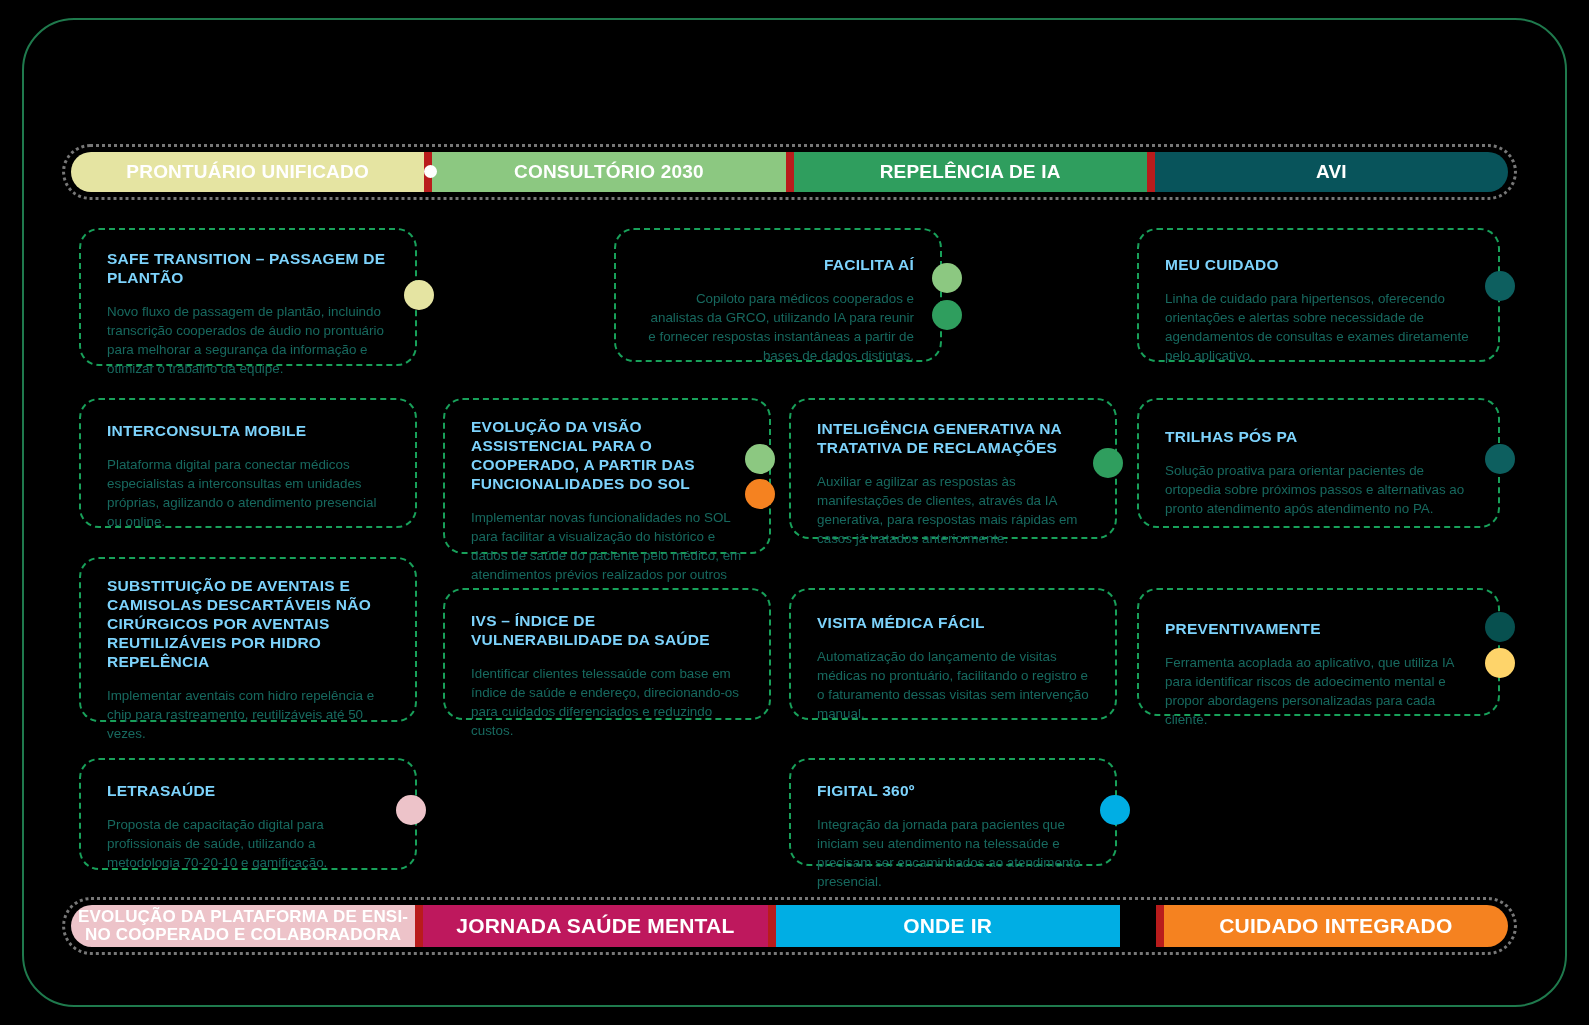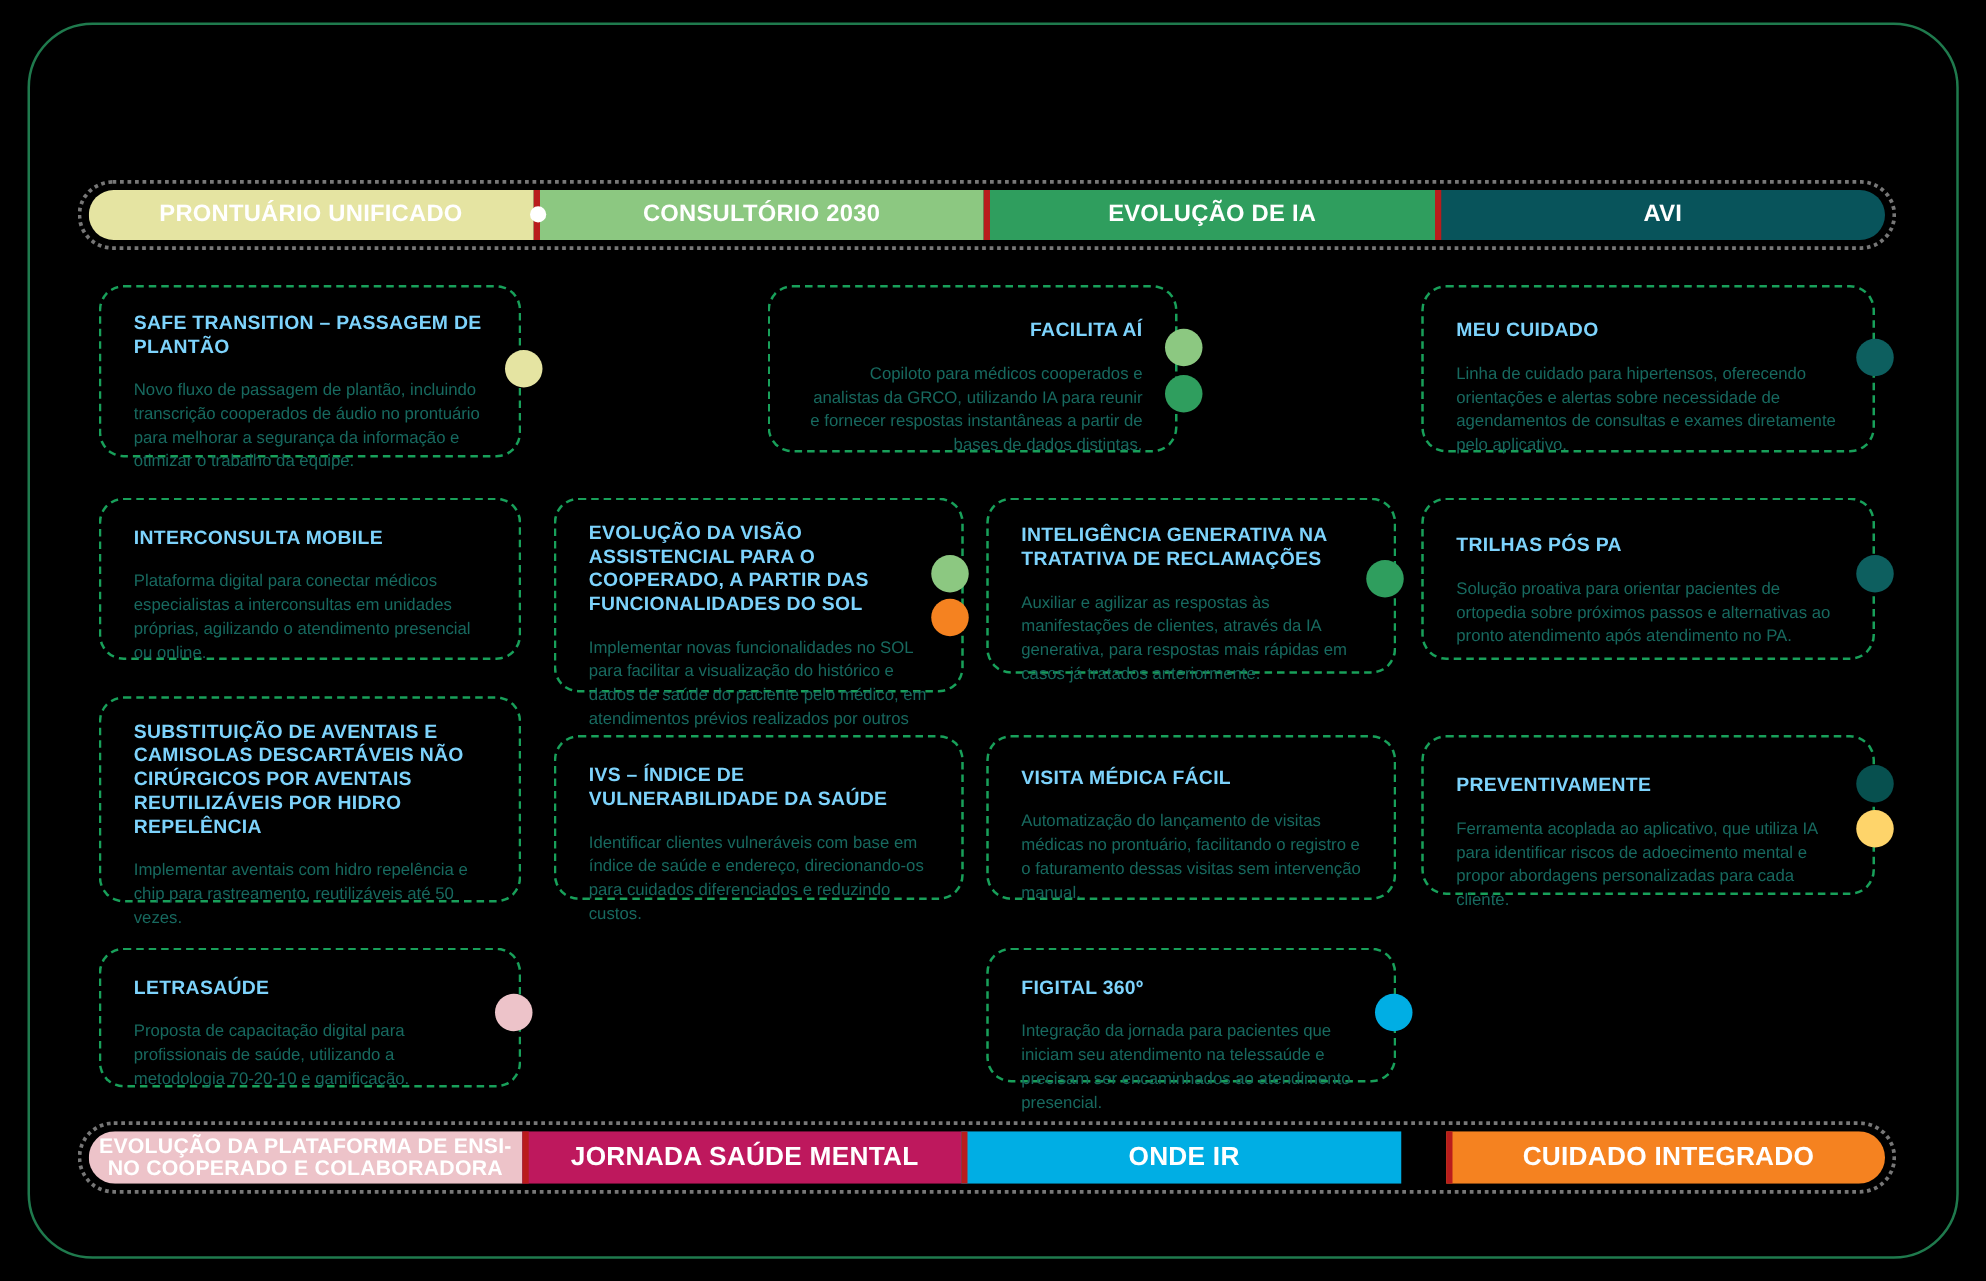--- a/index.html
+++ b/index.html
@@ -49,21 +49,21 @@
     display: flex;
     align-items: center;
     justify-content: center;
     text-align: center;
     color: #ffffff;
     font-weight: 700;
     letter-spacing: 0.2px;
     position: relative;
     padding: 4px 6px;
   }
-  .pillseg + .pillseg { border-left: 5px solid #b91c1c; }
+  .pillseg + .pillseg { border-left: 8px solid #b91c1c; }
 
   #top-bar { left: 62px; top: 144px; width: 1455px; height: 56px; }
   #top-bar .pillseg { font-size: 19px; }
 
   #bottom-bar { left: 62px; top: 897px; width: 1455px; height: 58px; }
   #bottom-bar .pillseg { font-size: 21px; line-height: 1.05; }
   #bottom-bar .pillseg.small { font-size: 17px; }
 
   
   .connector-dot {
@@ -113,21 +113,21 @@
 
   <div id="top-bar" class="pillbar">
     <div class="pillbar-inner">
       <div class="pillseg" style="background:#e5e4a2;">
         <span>PRONTUÁRIO UNIFICADO</span>
       </div>
       <div class="pillseg" style="background:#8cc881;">
         <span>CONSULTÓRIO 2030</span>
       </div>
       <div class="pillseg" style="background:#2f9e5e;">
-        <span>EVOLUÇÃO DE IA</span>
+        <span>REPELÊNCIA DE IA</span>
       </div>
       <div class="pillseg" style="background:#08545b;">
         <span>AVI</span>
       </div>
     </div>
   </div>
   <div class="connector-dot" style="left:424px; top:165px;"></div>
 
   <div class="card" style="left:79px; top:228px; width:338px; height:138px;">
     <div class="card-title">SAFE TRANSITION – PASSAGEM DE PLANTÃO</div>
@@ -164,21 +164,21 @@
     <div class="card-body">Solução proativa para orientar pacientes de ortopedia sobre próximos passos e alternativas ao pronto atendimento após atendimento no PA.</div>
   </div>
 
   <div class="card" style="left:79px; top:557px; width:338px; height:165px; padding-top:18px;">
     <div class="card-title">SUBSTITUIÇÃO DE AVENTAIS E CAMISOLAS DESCARTÁVEIS NÃO CIRÚRGICOS POR AVENTAIS REUTILIZÁVEIS POR HIDRO REPELÊNCIA</div>
     <div class="card-body">Implementar aventais com hidro repelência e chip para rastreamento, reutilizáveis até 50 vezes.</div>
   </div>
 
   <div class="card" style="left:443px; top:588px; width:328px; height:132px; padding-top:22px;">
     <div class="card-title">IVS – ÍNDICE DE VULNERABILIDADE DA SAÚDE</div>
-    <div class="card-body">Identificar clientes vulneráveis com base em índice de saúde e endereço, direcionando-os para cuidados diferenciados e reduzindo custos.</div>
+    <div class="card-body">Identificar clientes telessaúde com base em índice de saúde e endereço, direcionando-os para cuidados diferenciados e reduzindo custos.</div>
   </div>
 
   <div class="card" style="left:789px; top:588px; width:328px; height:132px; padding-top:24px;">
     <div class="card-title">VISITA MÉDICA FÁCIL</div>
     <div class="card-body">Automatização do lançamento de visitas médicas no prontuário, facilitando o registro e o faturamento dessas visitas sem intervenção manual.</div>
   </div>
 
   <div class="card" style="left:1137px; top:588px; width:363px; height:128px; padding-top:30px;">
     <div class="card-title">PREVENTIVAMENTE</div>
     <div class="card-body">Ferramenta acoplada ao aplicativo, que utiliza IA para identificar riscos de adoecimento mental e propor abordagens personalizadas para cada cliente.</div>

